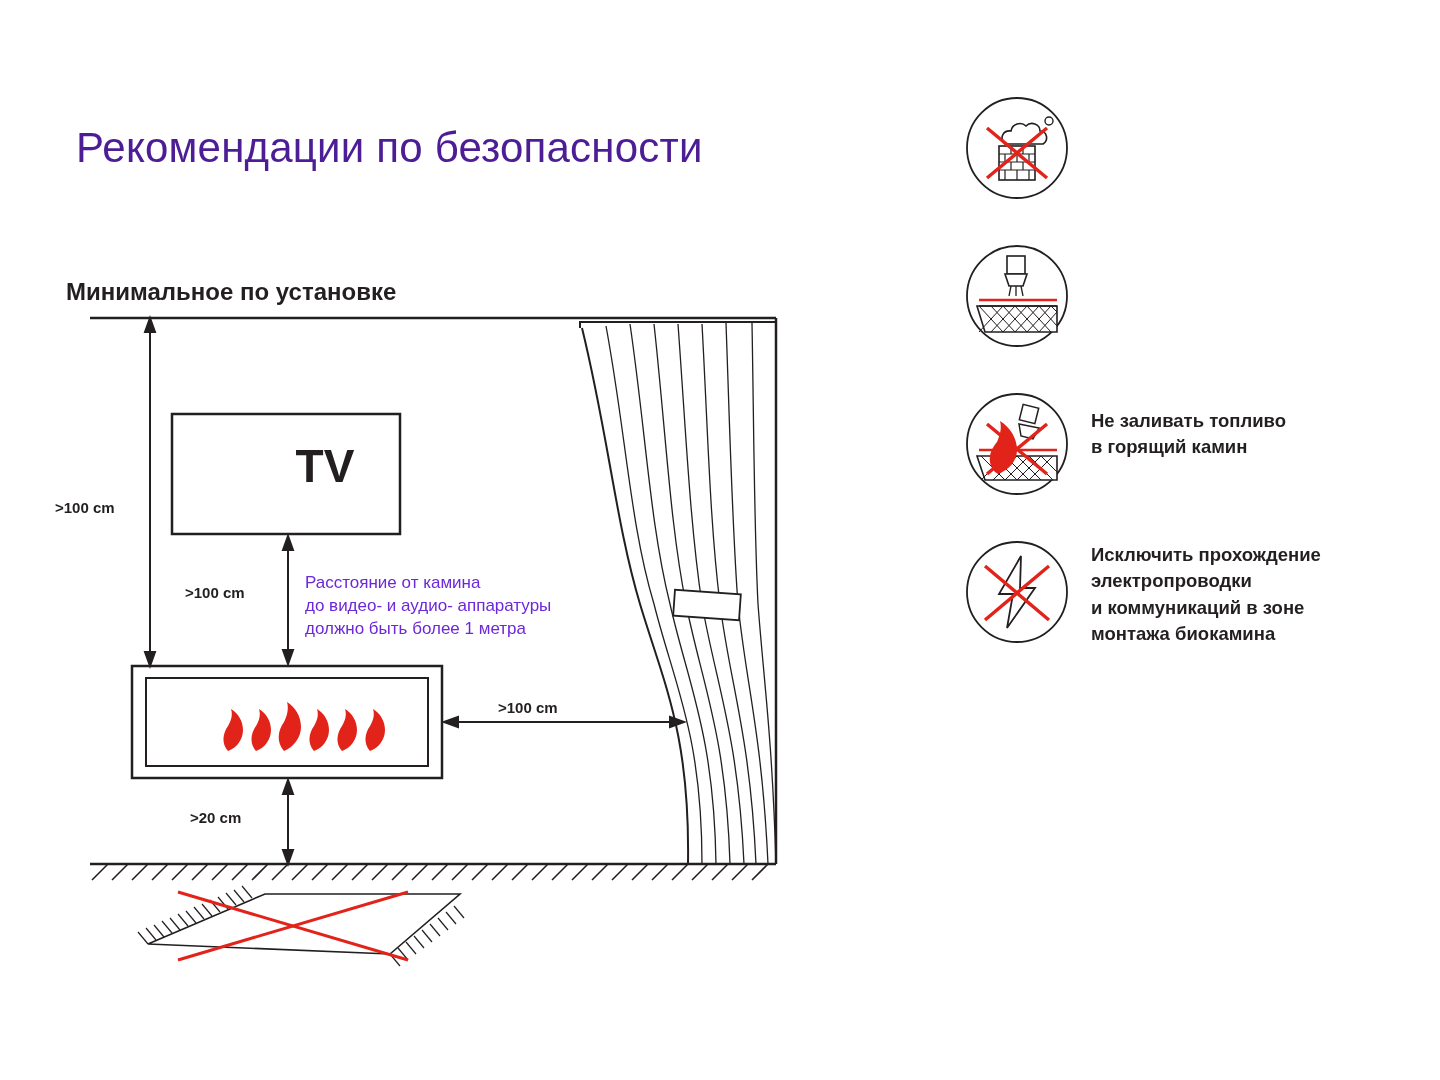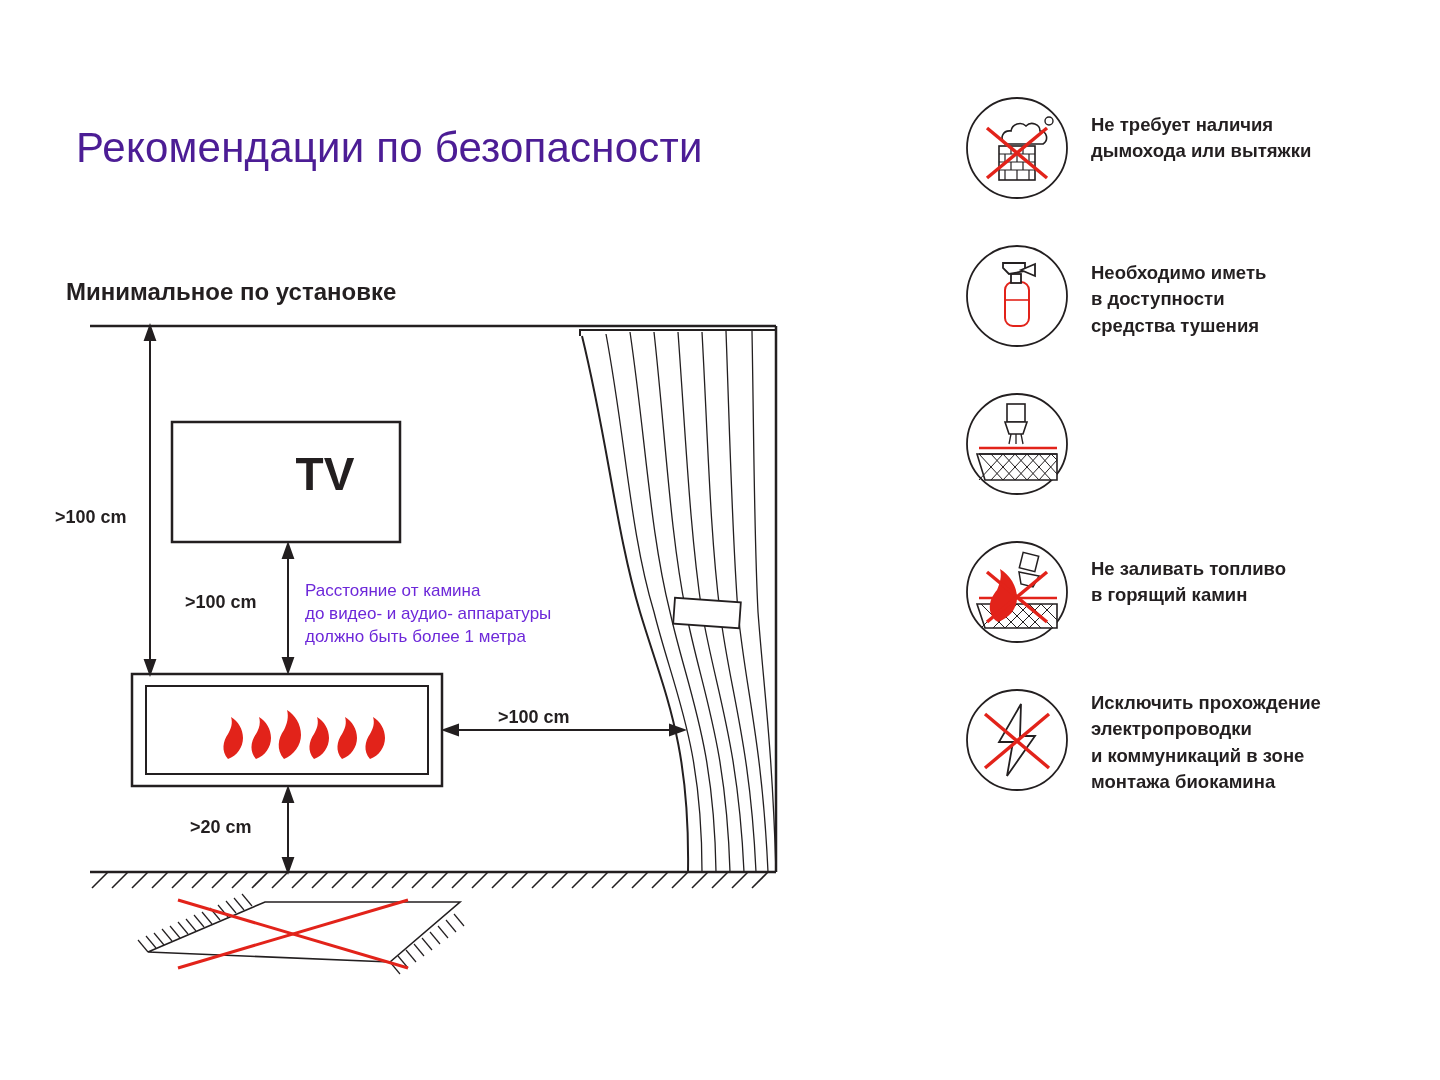--- a/index.html
+++ b/index.html
@@ -30,34 +30,34 @@
     left: 66px;
     top: 258px;
     font-size: 24px;
     font-weight: bold;
     color: #231f20;
     white-space: nowrap;
   }
   #diagram {
     position: absolute;
     left: 60px;
-    top: 312px;
+    top: 304px;
     width: 760px;
     height: 680px;
   }
   .diagram-label {
     position: absolute;
     font-size: 17px;
     line-height: 1.35;
     color: #6d28d9;
     white-space: pre;
   }
   .dim-label {
     position: absolute;
-    font-size: 18px;
+    font-size: 15px;
     font-weight: bold;
     color: #231f20;
     white-space: nowrap;
   }
   #tv-label {
     position: absolute;
     font-size: 46px;
     font-weight: bold;
     color: #231f20;
     left: 185px;
@@ -260,39 +260,22 @@
           <line x1="64" y1="74" x2="64" y2="84"></line>
         </g>
         <path d="M40 48 c-6 -6 -2 -14 6 -13 c1 -7 10 -10 15 -5 c5 -5 14 -2 14 5 c7 0 9 9 3 13 z" fill="#fff" stroke="#231f20" stroke-width="1.6"></path>
         <circle cx="84" cy="25" r="4" fill="#fff" stroke="#231f20" stroke-width="1.4"></circle>
         <g stroke="#e2231a" stroke-width="3.4">
           <line x1="22" y1="32" x2="82" y2="82"></line>
           <line x1="82" y1="32" x2="22" y2="82"></line>
         </g>
       </svg>
     </div>
-    <div class="note-text">Не требует наличия
-дымохода или вытяжки</div>
   </div>
 
-  <div class="note-row">
-    <div class="note-icon">
-      <svg width="104" height="104" viewBox="0 0 104 104">
-        <circle cx="52" cy="52" r="50" fill="#fff" stroke="#231f20" stroke-width="1.8"></circle>
-        <rect x="40" y="38" width="24" height="44" rx="8" fill="#fff" stroke="#e2231a" stroke-width="2"></rect>
-        <rect x="46" y="30" width="10" height="9" fill="#fff" stroke="#231f20" stroke-width="1.8"></rect>
-        <path d="M44 30 l-6 -6 l0 -5 l22 0 l0 8 l-16 3 z" fill="#fff" stroke="#231f20" stroke-width="1.8"></path>
-        <path d="M56 26 l14 -6 l0 12 z" fill="#fff" stroke="#231f20" stroke-width="1.8"></path>
-        <line x1="40" y1="56" x2="64" y2="56" stroke="#e2231a" stroke-width="1.6"></line>
-      </svg>
-    </div>
-    <div class="note-text tall">Необходимо иметь
-в доступности
-средства тушения</div>
-  </div>
 
   <div class="note-row">
     <div class="note-icon">
       <svg width="104" height="104" viewBox="0 0 104 104">
         <circle cx="52" cy="52" r="50" fill="#fff" stroke="#231f20" stroke-width="1.8"></circle>
         <rect x="42" y="12" width="18" height="18" fill="#fff" stroke="#231f20" stroke-width="1.6"></rect>
         <path d="M40 30 l22 0 l-4 12 l-14 0 z" fill="#fff" stroke="#231f20" stroke-width="1.6"></path>
         <g stroke="#231f20" stroke-width="1.3">
           <line x1="46" y1="42" x2="44" y2="52"></line>
             <line x1="51" y1="42" x2="51" y2="52"></line>

